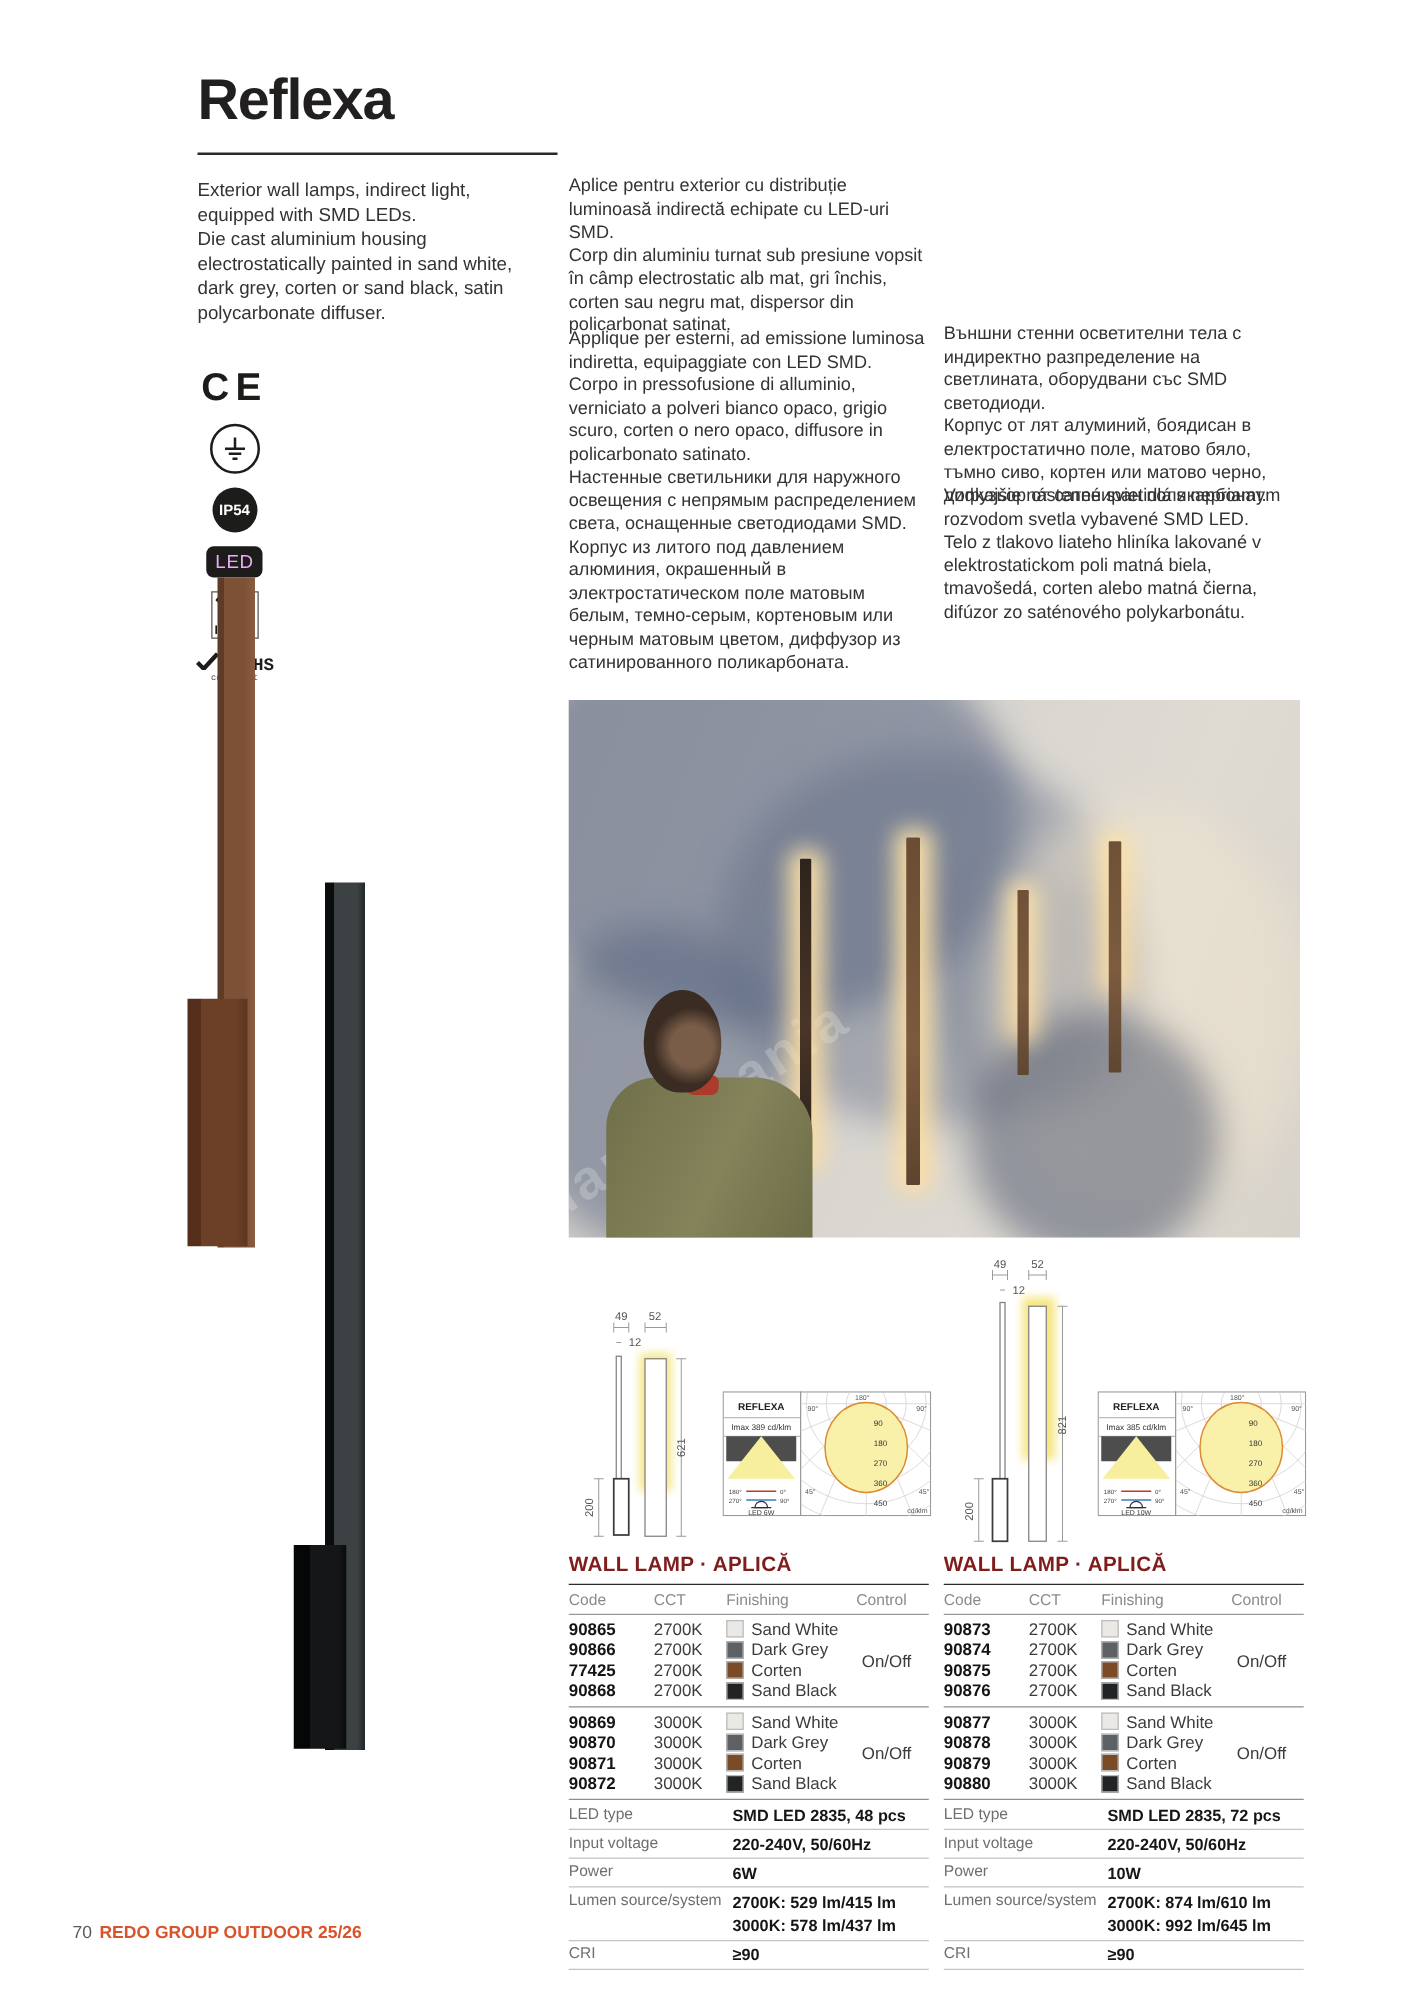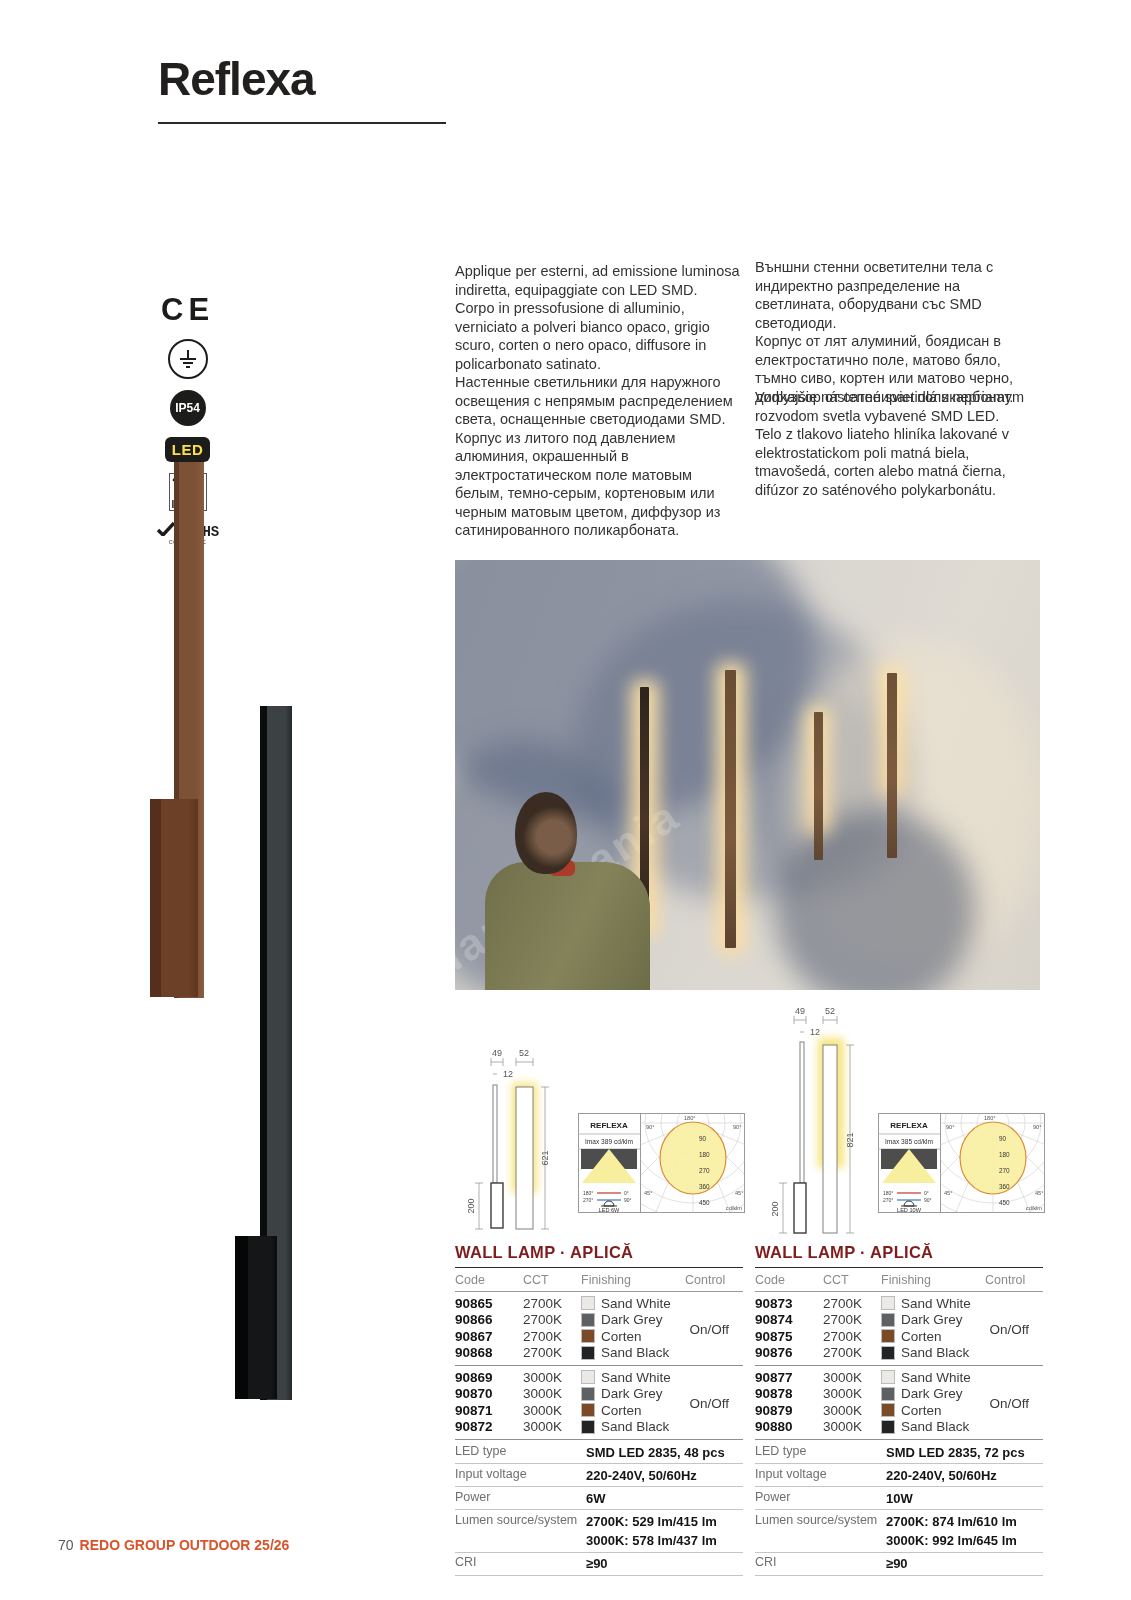--- a/index.html
+++ b/index.html
@@ -17,21 +17,21 @@
   .t-ro{top:140px;} .t-it{top:262px;} .t-ru{top:373px;}
   .t-hu{top:140px;} .t-bg{top:258px;} .t-sk{top:388px;}
   .desc-s{font-size:14.5px;line-height:1.28;}
 
   
   .certs{position:absolute;left:156px;top:292px;display:flex;align-items:center;gap:11px;flex-direction:column;}
   .ce{font-size:31px;font-weight:800;letter-spacing:5px;color:#1c1c1a;}
   .circle-ic{width:36px;height:36px;border-radius:50%;display:flex;align-items:center;justify-content:center;}
   .earth{border:2.5px solid #1c1c1a;}
   .ip54{background:#1c1c1a;color:#fff;font-weight:800;font-size:12px;}
-  .led-badge{background:#1c1c1a;color:#fde047;font-weight:700;font-size:15px;border-radius:6px;
+  .led-badge{background:#1c1c1a;color:#f0abfc;font-weight:400;font-size:15px;border-radius:6px;
              padding:4px 7px;letter-spacing:.5px;}
   .ik{position:relative;width:36px;height:36px;border:1.5px solid #555;}
   .ik span{position:absolute;left:2px;bottom:0px;font-size:10px;font-weight:800;color:#1c1c1a;}
   .rohs{text-align:center;line-height:.9;color:#1c1c1a;font-family:Liberation Mono, monospace;}
   .rohs b{font-size:14px;} .rohs small{display:block;font-size:7px;color:#444;}
 
   
   .lampbar{position:absolute;}
   .corten-bar{left:174px;top:462px;width:30px;height:536px;
       background:linear-gradient(to right,#5d3b26 0 18%,#7d5136 18% 70%,#8a5c40);}
@@ -106,20 +106,26 @@
   .footer .pg{color:#58595b;margin-right:6px;}
   .footer .brand{color:#d9532b;font-weight:800;}
 </style>
 </head>
 <body>
 
 <div class="page">
 
   <div class="title">Reflexa</div>
   <div class="title-rule"></div>
+  <div class="desc desc-en">Exterior wall lamps, indirect light,
+equipped with SMD LEDs.
+Die cast aluminium housing
+electrostatically painted in sand white,
+dark grey, corten or sand black, satin
+polycarbonate diffuser.</div>
 
   <div class="certs">
     <span class="ce">CE</span>
     <span class="circle-ic earth">
       <svg width="20" height="20" viewBox="0 0 20 20">
           <g stroke="#1c1c1a" stroke-width="2" fill="none">
         <line x1="10" y1="1" x2="10" y2="10"></line>
             <line x1="2" y1="10" x2="18" y2="10"></line>
         <line x1="5" y1="14" x2="15" y2="14"></line>
             <line x1="8" y1="18" x2="12" y2="18"></line>
@@ -142,20 +148,22 @@
       <b>RoHS</b>
       <small>compliant</small>
     </span>
   </div>
 
   <div class="lampbar corten-bar"></div>
   <div class="lampbar corten-mount"></div>
   <div class="lampbar black-bar"></div>
   <div class="lampbar black-mount"></div>
 
+  <div class="desc desc-s col2 t-ro">Aplice pentru exterior cu distribuție luminoasă indirectă echipate cu LED-uri SMD.
+Corp din aluminiu turnat sub presiune vopsit în câmp electrostatic alb mat, gri închis, corten sau negru mat, dispersor din policarbonat satinat.</div>
   <div class="desc desc-s col2 t-it">Applique per esterni, ad emissione luminosa indiretta, equipaggiate con LED SMD.
 Corpo in pressofusione di alluminio, verniciato a polveri bianco opaco, grigio scuro, corten o  nero opaco, diffusore in policarbonato satinato.</div>
   <div class="desc desc-s col2 t-ru">Настенные светильники для наружного освещения с непрямым распределением света, оснащенные светодиодами SMD.
 Корпус из литого под давлением алюминия, окрашенный в электростатическом поле матовым белым, темно-серым, кортеновым или черным матовым цветом, диффузор из сатинированного поликарбоната.</div>
   <div class="desc desc-s col3 t-bg">Външни стенни осветителни тела с индиректно разпределение на светлината, оборудвани със SMD светодиоди.
 Корпус от лят алуминий, боядисан в електростатично поле, матово бяло, тъмно сиво, кортен или матово черно, дифузьор от сатениран поликарбонат.</div>
   <div class="desc desc-s col3 t-sk">Vonkajšie nástenné svietidlá s nepriamym rozvodom svetla vybavené SMD LED.
 Telo z tlakovo liateho hliníka lakované v elektrostatickom poli matná biela, tmavošedá, corten alebo matná čierna, difúzor zo saténového polykarbonátu.</div>
 
   <div class="photo">
@@ -377,21 +385,21 @@
         </div>
       <div class="prow">
           <span class="pcode">90866</span>
           <span>2700K</span>
           <span class="pfin">
             <i class="swatch" style="background: rgb(93, 97, 100);"></i>
             <span>Dark Grey</span>
           </span>
         </div>
       <div class="prow">
-          <span class="pcode">90867</span>
+          <span class="pcode">77425</span>
           <span>2700K</span>
           <span class="pfin">
             <i class="swatch" style="background: rgb(123, 74, 38);"></i>
             <span>Corten</span>
           </span>
         </div>
       <div class="prow">
           <span class="pcode">90868</span>
           <span>2700K</span>
           <span class="pfin">

